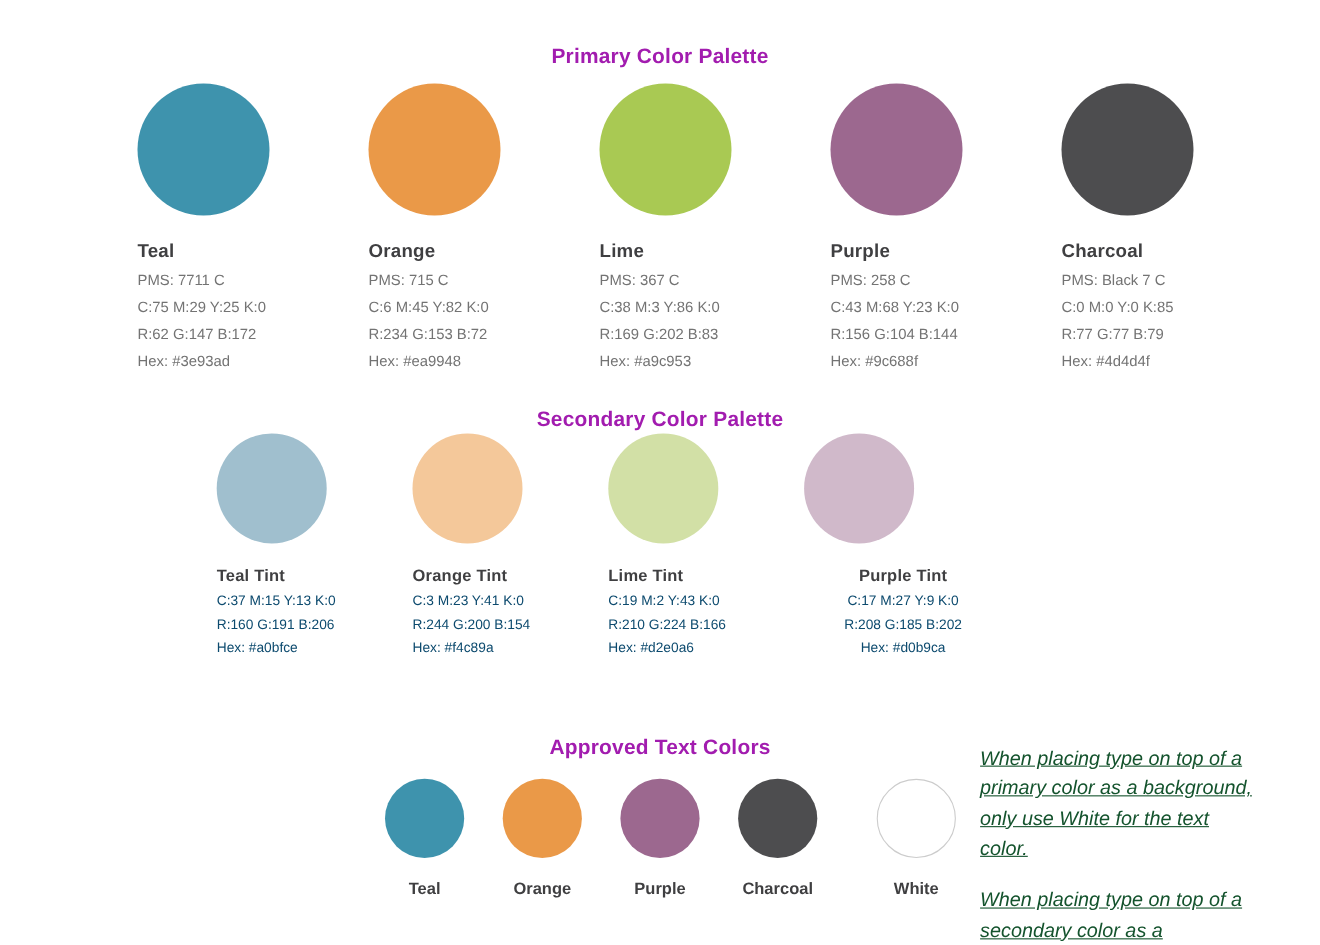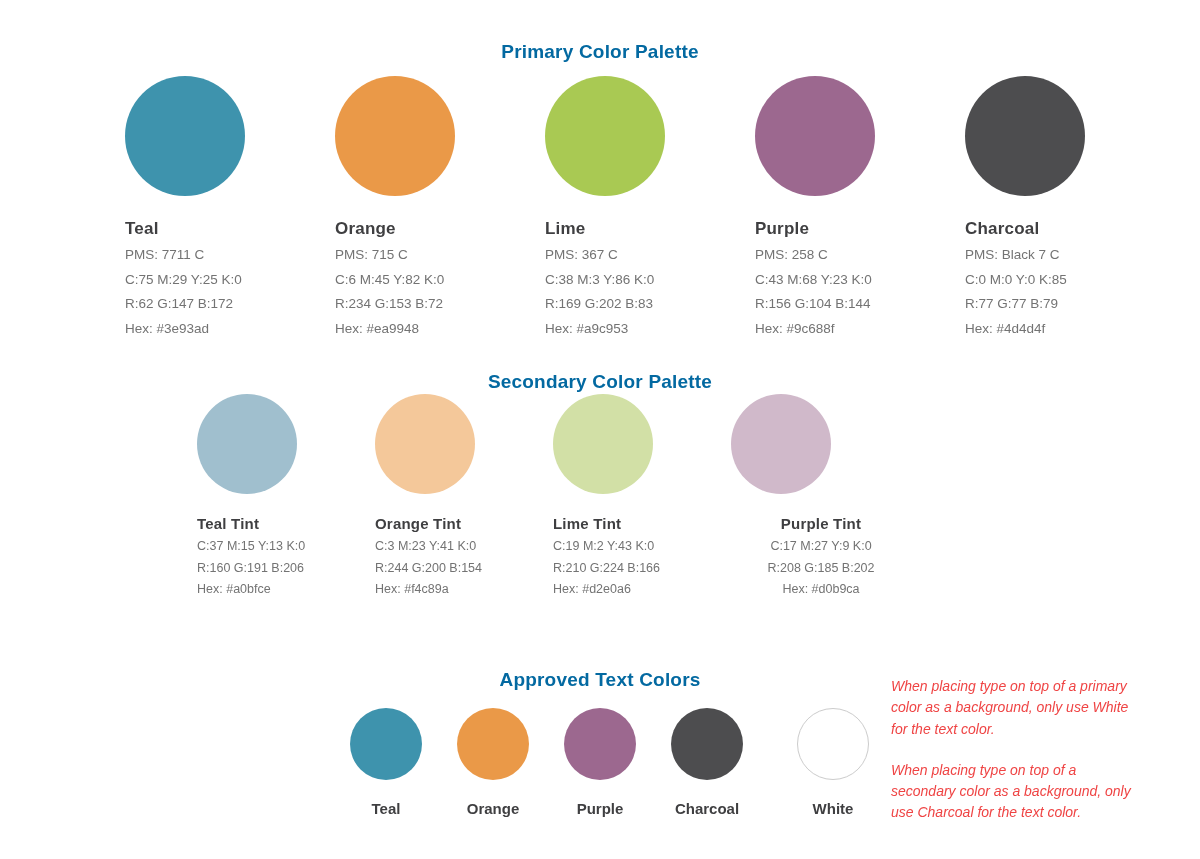--- a/index.html
+++ b/index.html
@@ -16,21 +16,21 @@
     overflow: hidden;
   }
   .section-title {
     position: absolute;
     width: 100%;
     left: 0;
     text-align: center;
     font-size: 19px;
     font-weight: bold;
     letter-spacing: 0.2px;
-    color: #0369a1;
+    color: #a21caf;
   }
   #primary-title { top: 41px; }
   #secondary-title { top: 371px; }
   #text-colors-title { top: 669px; }
 
   
   #primary-row {
     position: absolute;
     top: 76px;
     left: 125px;
@@ -84,21 +84,21 @@
   .secondary-name {
     font-size: 15px;
     font-weight: bold;
     color: #3f3f41;
     margin-top: 22px;
     line-height: 1;
     letter-spacing: 0.2px;
   }
   .secondary-detail {
     font-size: 12.5px;
-    color: #737373;
+    color: #0c4a6e;
     margin-top: 9px;
     line-height: 1;
     white-space: nowrap;
   }
 
   
   #text-colors-row {
     position: absolute;
     top: 708px;
     left: 350px;
@@ -127,24 +127,25 @@
   }
 
   
   #usage-notes {
     position: absolute;
     top: 676px;
     left: 891px;
     width: 250px;
   }
   .usage-note {
-    font-size: 14px;
+    font-size: 18px;
     font-style: italic;
-    color: #ef4444;
+    color: #14532d;
     line-height: 1.52;
+    text-decoration: underline;
   }
   .usage-note + .usage-note { margin-top: 20px; }
 </style>
 </head>
 <body>
 
 <div class="section-title" id="primary-title">Primary Color Palette</div>
 
 <div id="primary-row">
     <div class="primary-col" style="left: 0px;">

